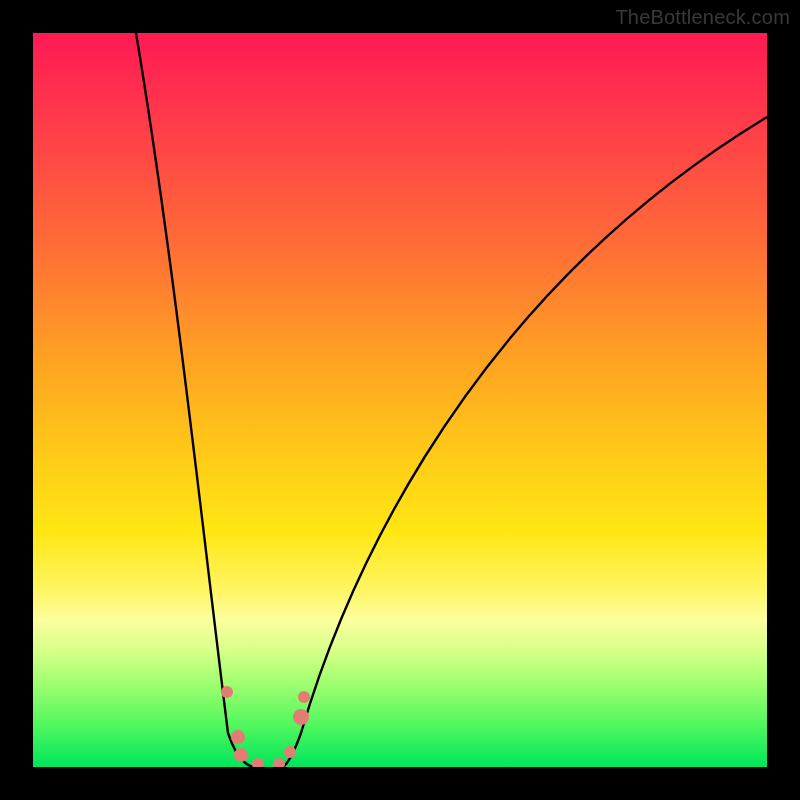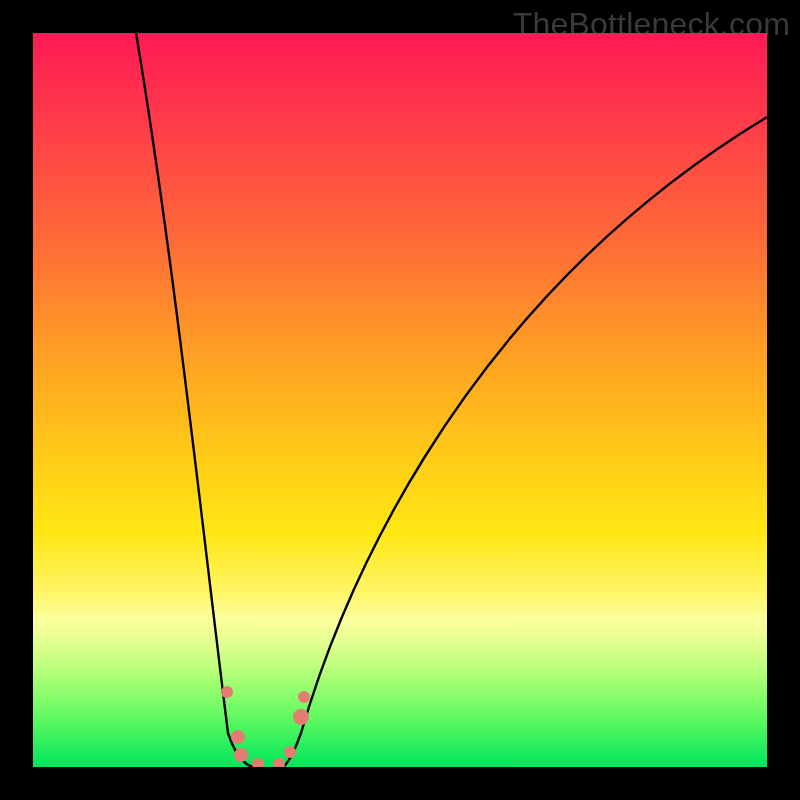--- a/index.html
+++ b/index.html
@@ -36,21 +36,21 @@
       #55f85f 94%,
       #00e55b 100%
     );
     overflow: hidden;
   }
   .watermark {
     position: absolute;
     top: 6px;
     right: 10px;
     color: #3a3a3a;
-    font-size: 32px;
+    font-size: 20px;
     font-weight: 500;
     letter-spacing: 0.2px;
     user-select: none;
   }
   svg.curve {
     position: absolute;
     left: 0;
     top: 0;
     width: 734px;
     height: 734px;

